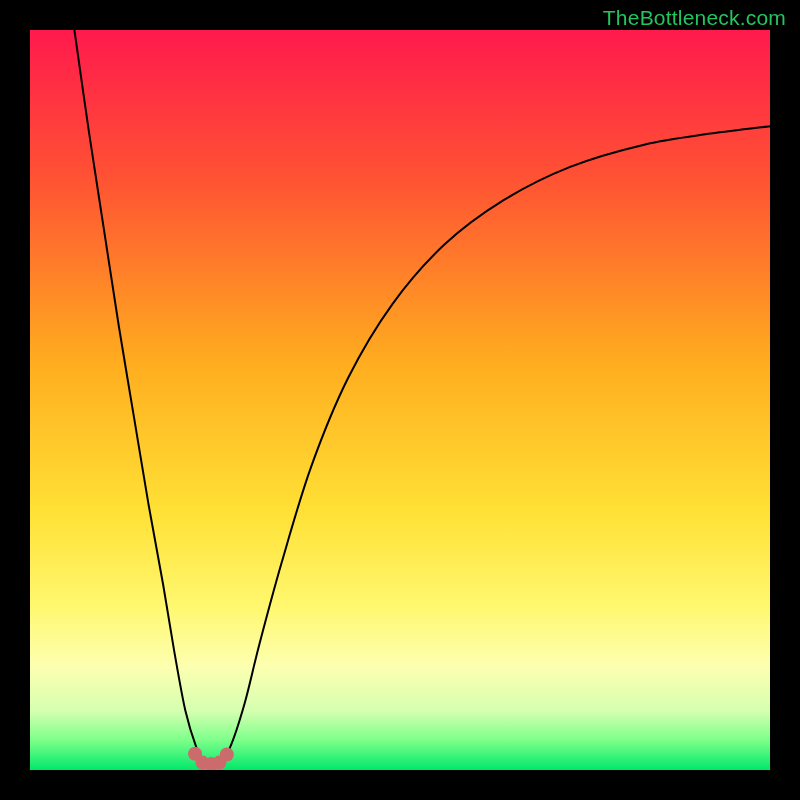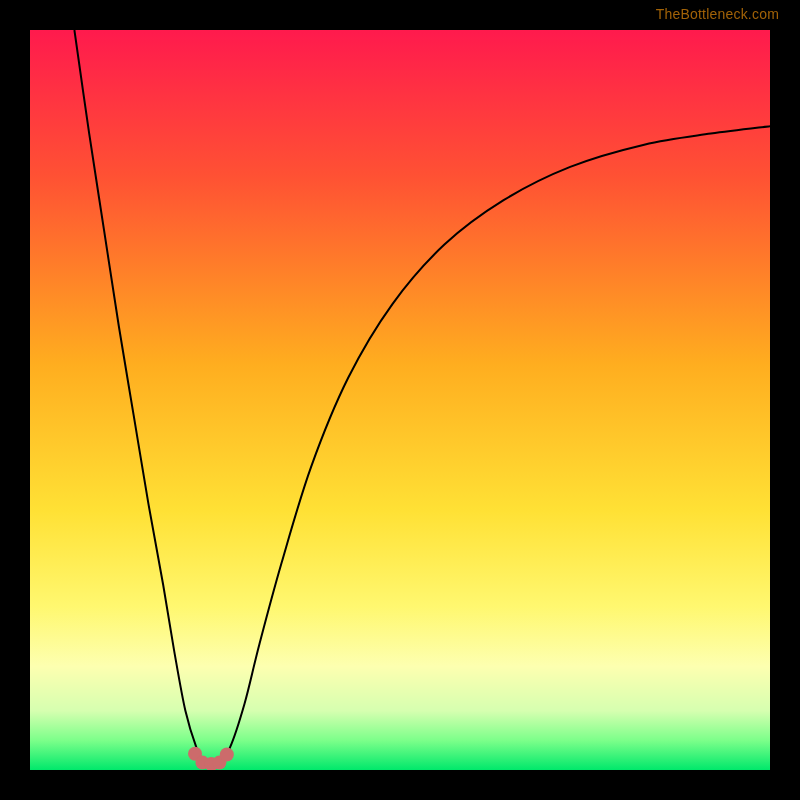--- a/index.html
+++ b/index.html
@@ -22,23 +22,23 @@
   .plot {
     position: absolute;
     left: 0;
     top: 0;
     width: 740px;
     height: 740px;
   }
   .watermark {
     position: absolute;
     top: 6px;
-    right: 21px;
-    color: #a16207;
-    font-size: 14px;
+    right: 14px;
+    color: #22c55e;
+    font-size: 21px;
     font-weight: 500;
     letter-spacing: 0.2px;
   }
   svg { display: block; }
 </style>
 </head>
 <body>
 
 <div class="watermark">TheBottleneck.com</div>
 

